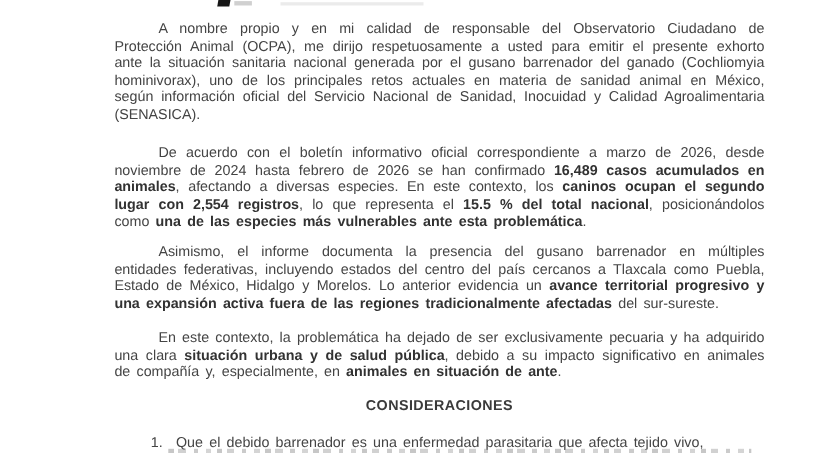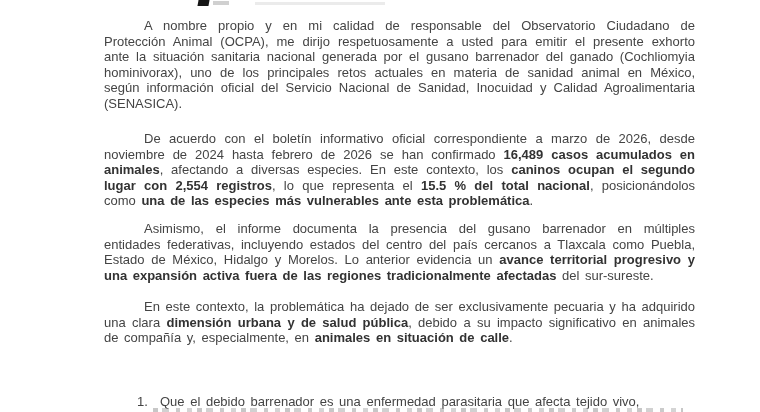--- a/index.html
+++ b/index.html
@@ -117,22 +117,23 @@
 <div class="frag-top-smudge"></div>
 
 <div class="page">
 
   <p class="para" style="top:18px"><span>A nombre propio y en mi calidad de responsable del Observatorio Ciudadano de Protección Animal (OCPA), me dirijo respetuosamente a usted para emitir el presente exhorto ante la situación sanitaria nacional generada por el gusano barrenador del ganado (Cochliomyia hominivorax), uno de los principales retos actuales en materia de sanidad animal en México, según información oficial del Servicio Nacional de Sanidad, Inocuidad y Calidad Agroalimentaria (SENASICA).</span></p>
 
   <p class="para" style="top:131px"><span>De acuerdo con el boletín informativo oficial correspondiente a marzo de 2026, desde noviembre de 2024 hasta febrero de 2026 se han confirmado </span><span class="b">16,489 casos acumulados en animales</span><span>, afectando a diversas especies. En este contexto, los </span><span class="b">caninos ocupan el segundo lugar con 2,554 registros</span><span>, lo que representa el </span><span class="b">15.5 % del total nacional</span><span>, posicionándolos como </span><span class="b">una de las especies más vulnerables ante esta problemática</span><span>.</span></p>
 
   <p class="para" style="top:221px"><span>Asimismo, el informe documenta la presencia del gusano barrenador en múltiples entidades federativas, incluyendo estados del centro del país cercanos a Tlaxcala como Puebla, Estado de México, Hidalgo y Morelos. Lo anterior evidencia un </span><span class="b">avance territorial progresivo y una expansión activa fuera de las regiones tradicionalmente afectadas</span><span> del sur-sureste.</span></p>
 
-  <p class="para" style="top:299px"><span>En este contexto, la problemática ha dejado de ser exclusivamente pecuaria y ha adquirido una clara </span><span class="b">dimensión urbana y de salud pública</span><span>, debido a su impacto significativo en animales de compañía y, especialmente, en </span><span class="b">animales en situación de calle</span><span>.</span></p>
+  <p class="para" style="top:299px"><span>En este contexto, la problemática ha dejado de ser exclusivamente pecuaria y ha adquirido una clara </span><span class="b">situación urbana y de salud pública</span><span>, debido a su impacto significativo en animales de compañía y, especialmente, en </span><span class="b">animales en situación de ante</span><span>.</span></p>
 
+  <h2 class="section-heading" style="top:361px">CONSIDERACIONES</h2>
 
   <div class="list-item" style="top:394px">
     <span class="list-num">1.</span>
     <span class="li-text"><span>Que el debido barrenador es una enfermedad parasitaria que afecta tejido vivo,</span></span>
   </div>
 
 </div>
 
 <div class="frag-bottom"></div>
 

